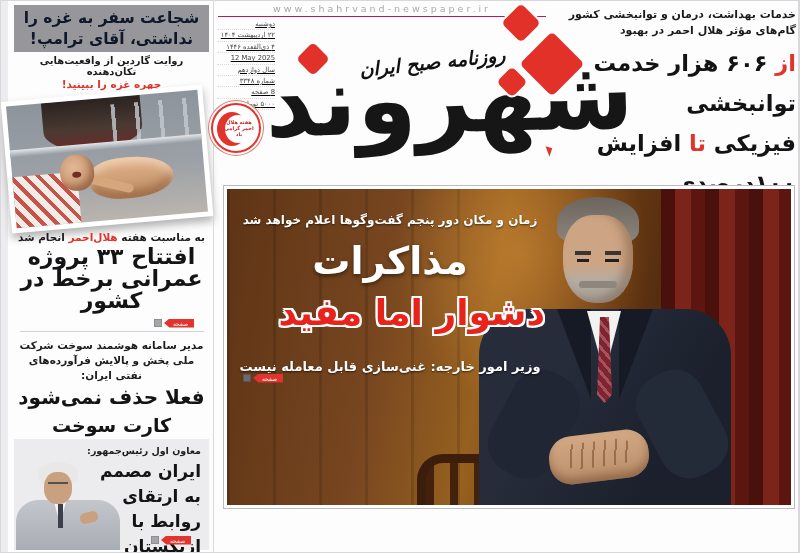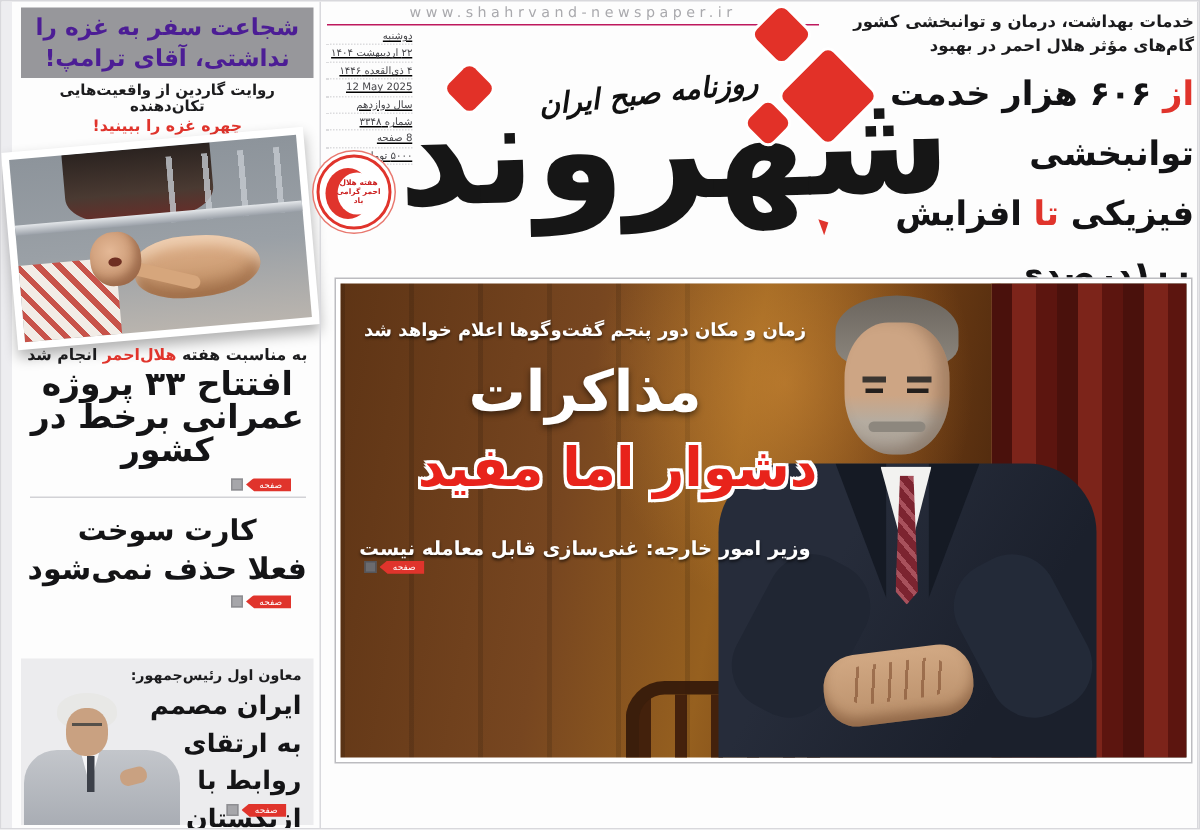--- a/index.html
+++ b/index.html
@@ -9,21 +9,21 @@
   .rtl { direction:rtl; }
   .c { text-align:center; }
   .r { text-align:right; }
   .red { color:#e0342c; }
 
   
   .v-divider { width:1px; background:#d9d9dd; }
   .h-rule { height:1px; background:#d2d2d6; }
 
   
-  .gaza-box { background:#97979b; color:#4c1d95; font-weight:bold; font-size:15.5px; line-height:21px; padding-top:3px; }
+  .gaza-box { background:#97979b; color:#0f172a; font-weight:bold; font-size:15.5px; line-height:21px; padding-top:3px; }
   .strip-kicker { font-size:10px; font-weight:bold; color:#1c1c1e; }
   .strip-highlight { font-size:10.5px; font-weight:bold; color:#e0342c; }
 
   .ptag { display:flex; align-items:center; gap:2px; height:10px; }
   .ptag-num { font-size:8px; font-weight:bold; color:#222; }
   .ptag-ribbon { background:#e0342c; color:#fff; font-size:6px; line-height:9px; padding:0 4px 0 7px;
                  clip-path:polygon(0 50%, 18% 0, 100% 0, 100% 100%, 18% 100%); min-width:30px; text-align:center; }
   .ptag-sq { width:8px; height:8px; background:#a6a6aa; border:1px solid #8e8e92; }
 
   .photo-frame { background:#fff; padding:5px; box-shadow:0 5px 9px rgba(0,0,0,.30); }
@@ -159,22 +159,23 @@
       <div class="story-headline c" style="font-size:22px;line-height:22px;margin-top:3px;">افتتاح ۳۳ پروژه عمرانی برخط در کشور</div>
       <div class="ptag" style="margin:6px auto 0 140px; width:52px; direction:ltr;">
         <span class="ptag-sq"></span>
         <span class="ptag-ribbon">صفحه</span>
       </div>
     </div>
 
     <div class="abs h-rule" style="left:12px;top:330px;width:184px;"></div>
 
     <div class="abs rtl" style="left:6px;top:337px;width:195px;">
+      <div class="caption-kicker c" style="line-height:15px;">مدیر سامانه هوشمند سوخت شرکت ملی پخش و پالایش فرآورده‌های نفتی ایران:</div>
+      <div class="story-headline c" style="font-size:20px;margin-top:2px;">فعلا حذف نمی‌شود</div>
       <div class="story-headline c red" style="font-size:19px;margin-top:5px;">کارت سوخت</div>
-      <div class="story-headline c" style="font-size:20px;margin-top:2px;">فعلا حذف نمی‌شود</div>
       <div class="ptag" style="margin:5px auto 0 140px; width:52px; direction:ltr;">
         <span class="ptag-sq"></span>
         <span class="ptag-ribbon">صفحه</span>
       </div>
     </div>
 
     <div class="abs aref-box" style="left:6px;top:438px;width:195px;height:111px;">
       <div class="rtl r caption-kicker" style="position:absolute;right:8px;top:6px;font-size:9.5px;margin-left:28px;">معاون اول رئیس‌جمهور:</div>
       <div class="rtl r story-headline" style="position:absolute;right:8px;top:20px;width:118px;font-size:17px;line-height:25px;">ایران مصمم به ارتقای روابط با ازبکستان است</div>
       <div class="aref-photo">

